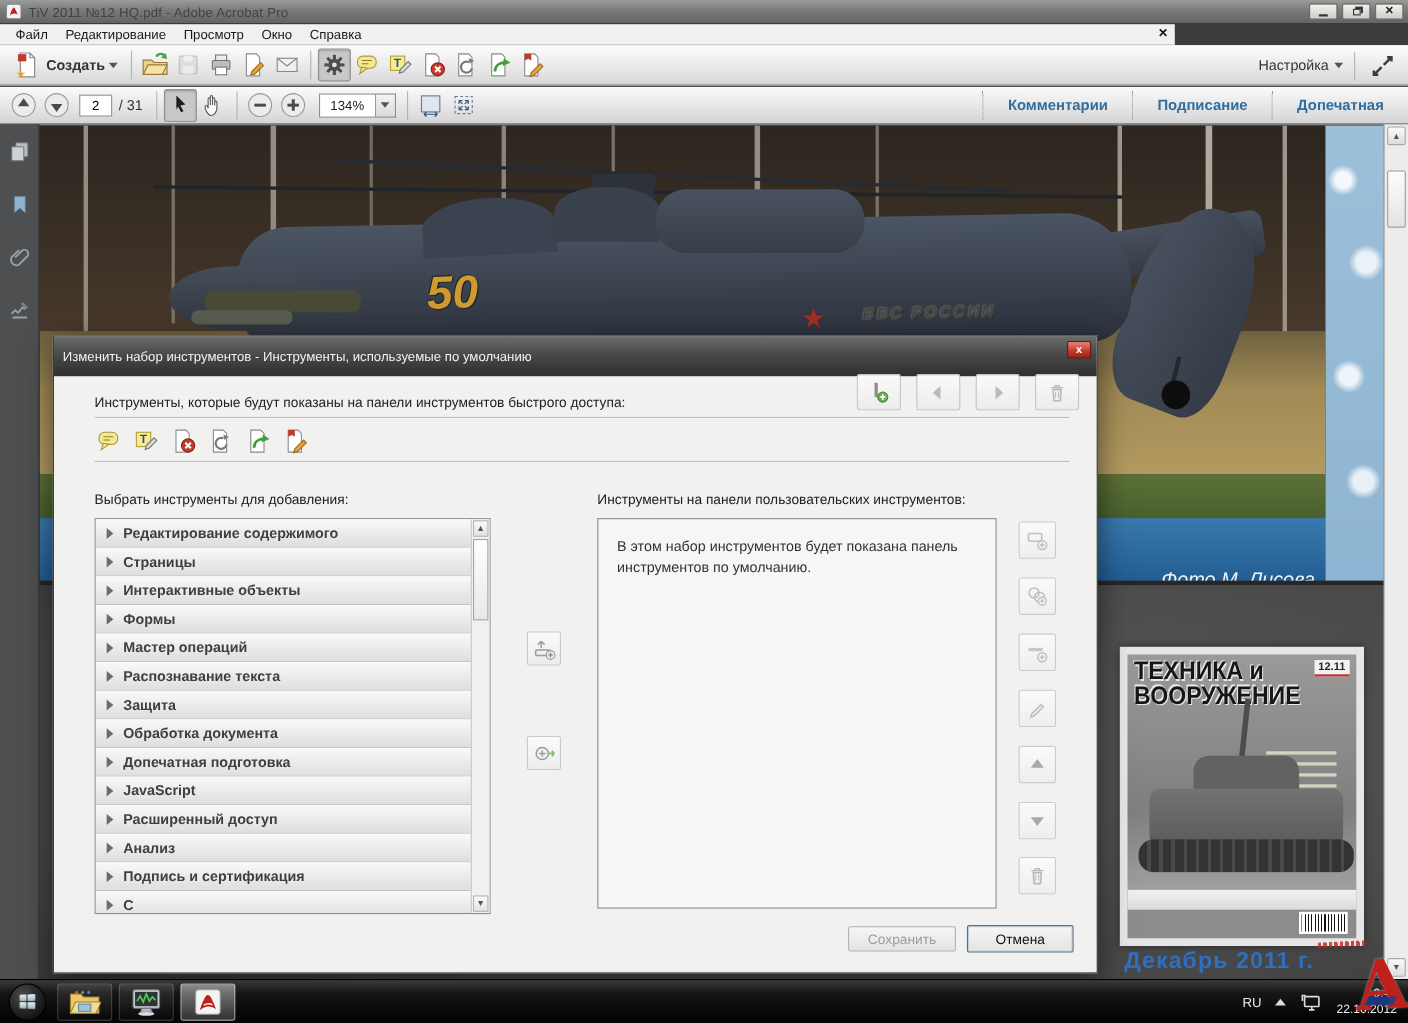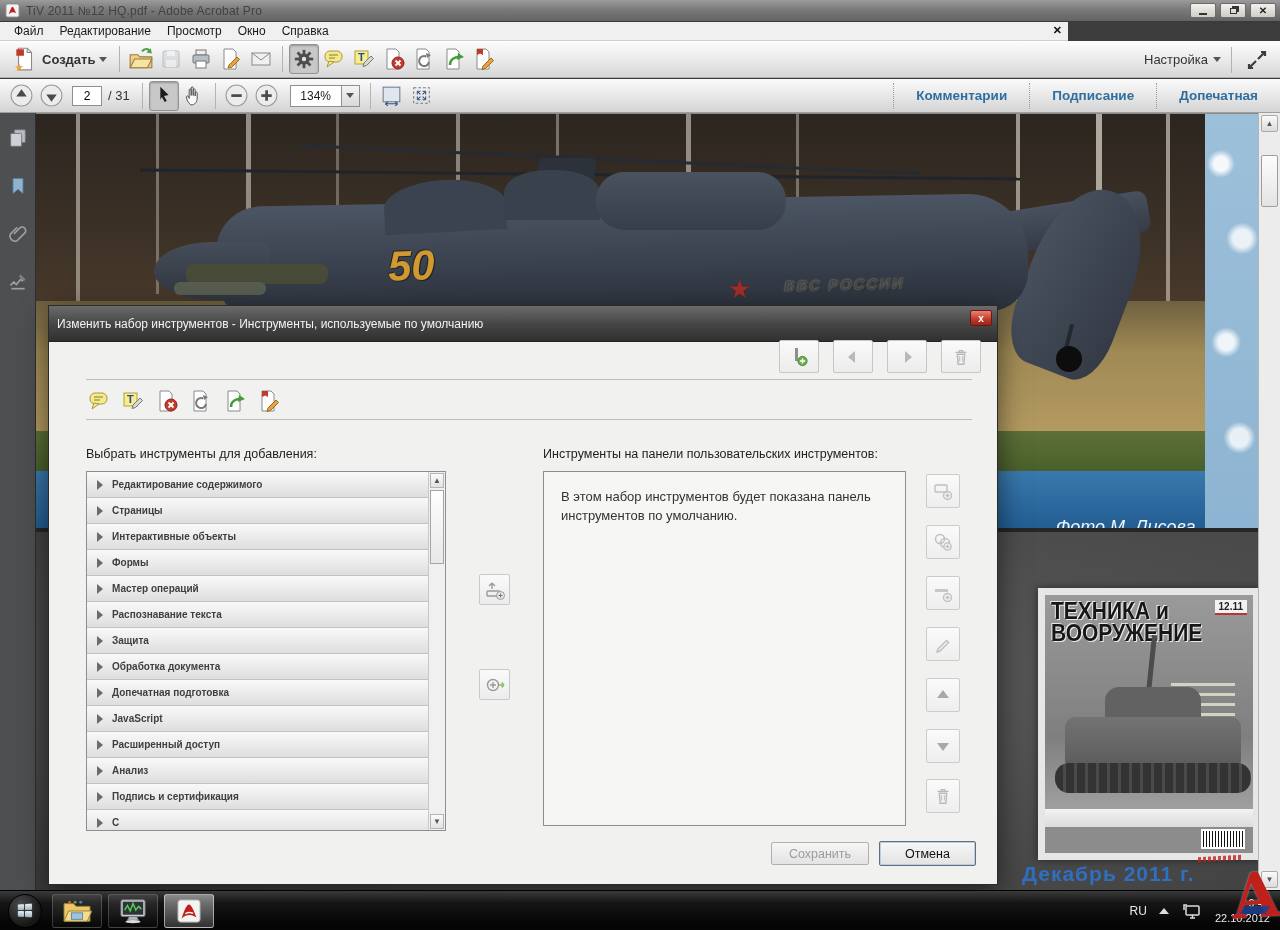--- a/index.html
+++ b/index.html
@@ -109,21 +109,21 @@
   .num50 { position:absolute; left:352px; top:128px; font-size:42px; font-weight:bold; font-style:italic; color:#d09a2e;
     text-shadow:1px 1px 0 #23262d, -1px -1px 0 #23262d; transform:rotate(-2deg); }
   .redstar { position:absolute; left:692px; top:160px; font-size:26px; color:#9e2f28; text-shadow:0 0 1px #5c120e; }
   .marking { position:absolute; left:748px; top:162px; font-size:15px; font-weight:bold; font-style:italic; letter-spacing:2px;
     color:#39455a; text-shadow:0 0 2px #b99c4e, 1px 1px 1px rgba(0,0,0,.5); transform:rotate(-1.5deg); }
 
   .pagegap { position:absolute; left:36px; top:528px; width:1222px; height:4px; background:#262626; }
   .page2 { position:absolute; left:36px; top:532px; width:1222px; height:358px; overflow:hidden;
     background:radial-gradient(ellipse at 60% 40%, #5a5a5a, #474747 75%, #3a3a3a); }
   .cover { position:absolute; left:982px; top:56px; width:222px; height:272px; background:#e6e6e6; padding:7px;
-    box-shadow:0 0 8px rgba(0,0,0,.5);margin-left:20px; }
+    box-shadow:0 0 8px rgba(0,0,0,.5); }
   .cover-inner { position:relative; width:100%; height:100%; background:linear-gradient(#9a9a9a,#7f7f7f 55%,#b3b3b3); overflow:hidden; }
   .cov-t1 { position:absolute; left:6px; top:4px; font-size:21px; font-weight:bold; color:#161616; letter-spacing:0px;
     text-shadow:1px 1px 0 #e9e9e9, -1px -1px 0 #e9e9e9; transform:scaleY(1.1); }
   .cov-t2 { position:absolute; left:6px; top:26px; font-size:21px; font-weight:bold; color:#161616;
     text-shadow:1px 1px 0 #e9e9e9, -1px -1px 0 #e9e9e9; transform:scaleY(1.1); }
   .cov-issue { position:absolute; right:6px; top:5px; background:#f2f2f2; color:#222; font-size:10px; font-weight:bold;
     padding:1px 4px; border-bottom:2px solid #b33; }
   .cov-bullets span { position:absolute; right:18px; height:3px; background:#dcdcc8; opacity:.9; }
   .cov-bullets span:nth-child(1){top:88px; width:64px;}
   .cov-bullets span:nth-child(2){top:98px; width:58px;}
@@ -160,21 +160,21 @@
   .dlg-rule { position:absolute; height:1px; background:#bdbdbd; }
   .qbtn { position:absolute; width:40px; height:33px; background:linear-gradient(#fafafa,#ececec); border:1px solid #c6c6c6;
     border-radius:2px; display:flex; align-items:center; justify-content:center; }
   .qicon-strip { position:absolute; left:37px; top:78px; width:886px; height:34px; display:flex; gap:8px; align-items:center; }
   .qicon { width:26px; height:26px; display:flex; align-items:center; justify-content:center; }
   .toollist { position:absolute; left:37px; top:165px; width:360px; height:360px; background:#fff; border:1px solid #8e8e8e; overflow:hidden; }
   .tl-rows { position:absolute; left:0; top:0; width:342px; }
   .tl-row { height:26px; display:flex; align-items:center; padding-left:10px; gap:9px;
     background:linear-gradient(#f9f9f9,#dedede); border-bottom:1px solid #c2c2c2; }
   .tl-row .tri { width:0; height:0; border-top:5px solid transparent; border-bottom:5px solid transparent; border-left:6px solid #6b6b6b; }
-  .tl-row .txt { font-size:10px; font-weight:bold; color:#3f3f3f; }
+  .tl-row .txt { font-size:13px; font-weight:bold; color:#3f3f3f; }
   .tl-scroll { position:absolute; right:0; top:0; width:17px; height:100%; background:#f0f0f0; border-left:1px solid #c8c8c8; }
   .tls-btn { position:absolute; left:1px; width:14px; height:15px; display:flex; align-items:center; justify-content:center;
     font-size:8px; color:#555; background:linear-gradient(#fbfbfb,#e2e2e2); border:1px solid #b5b5b5; }
   .tls-thumb { position:absolute; left:1px; top:18px; width:14px; height:74px; background:linear-gradient(#fefefe,#e8e8e8); border:1px solid #a5a5a5; }
   .midbtn { position:absolute; width:31px; height:31px; background:linear-gradient(#fafafa,#ececec); border:1px solid #c9c9c9; border-radius:2px;
     display:flex; align-items:center; justify-content:center; }
   .custbox { position:absolute; left:494px; top:165px; width:363px; height:355px; background:#f6f6f5; border:1px solid #8e8e8e; }
   .custbox .msg { position:absolute; left:17px; top:16px; width:315px; font-size:13px; color:#333; line-height:1.45; }
   .sidecol-btn { position:absolute; left:877px; width:34px; height:34px; background:linear-gradient(#fafafa,#eeeeee);
     border:1px solid #cccccc; border-radius:2px; display:flex; align-items:center; justify-content:center; }
@@ -528,20 +528,21 @@
     <div class="vs-thumb"></div>
     <div class="vs-btn" style="bottom:2px;">▼</div>
   </div>
 
   <div class="dialog">
     <div class="dlg-title">
       <span class="dlg-title-text">Изменить набор инструментов - Инструменты, используемые по умолчанию</span>
       <div class="dlg-close">x</div>
     </div>
 
+    <div class="dlg-label" style="left:37px; top:53px;">Инструменты, которые будут показаны на панели инструментов быстрого доступа:</div>
 
     <div class="qbtn" style="left:730px; top:34px;">
       <svg width="22" height="22" viewBox="0 0 22 22">
           <rect x="7" y="2" width="3" height="13" fill="#8f8f8f"></rect>
           <circle cx="14.5" cy="15" r="4.6" fill="#6fae4e" stroke="#4c8a34"></circle>
           <path d="M14.5 12.4v5.2M11.9 15h5.2" stroke="#fff" stroke-width="1.4"></path>
         </svg>
     </div>
     <div class="qbtn" style="left:784px; top:34px;">
       <svg width="20" height="20" viewBox="0 0 20 20">

